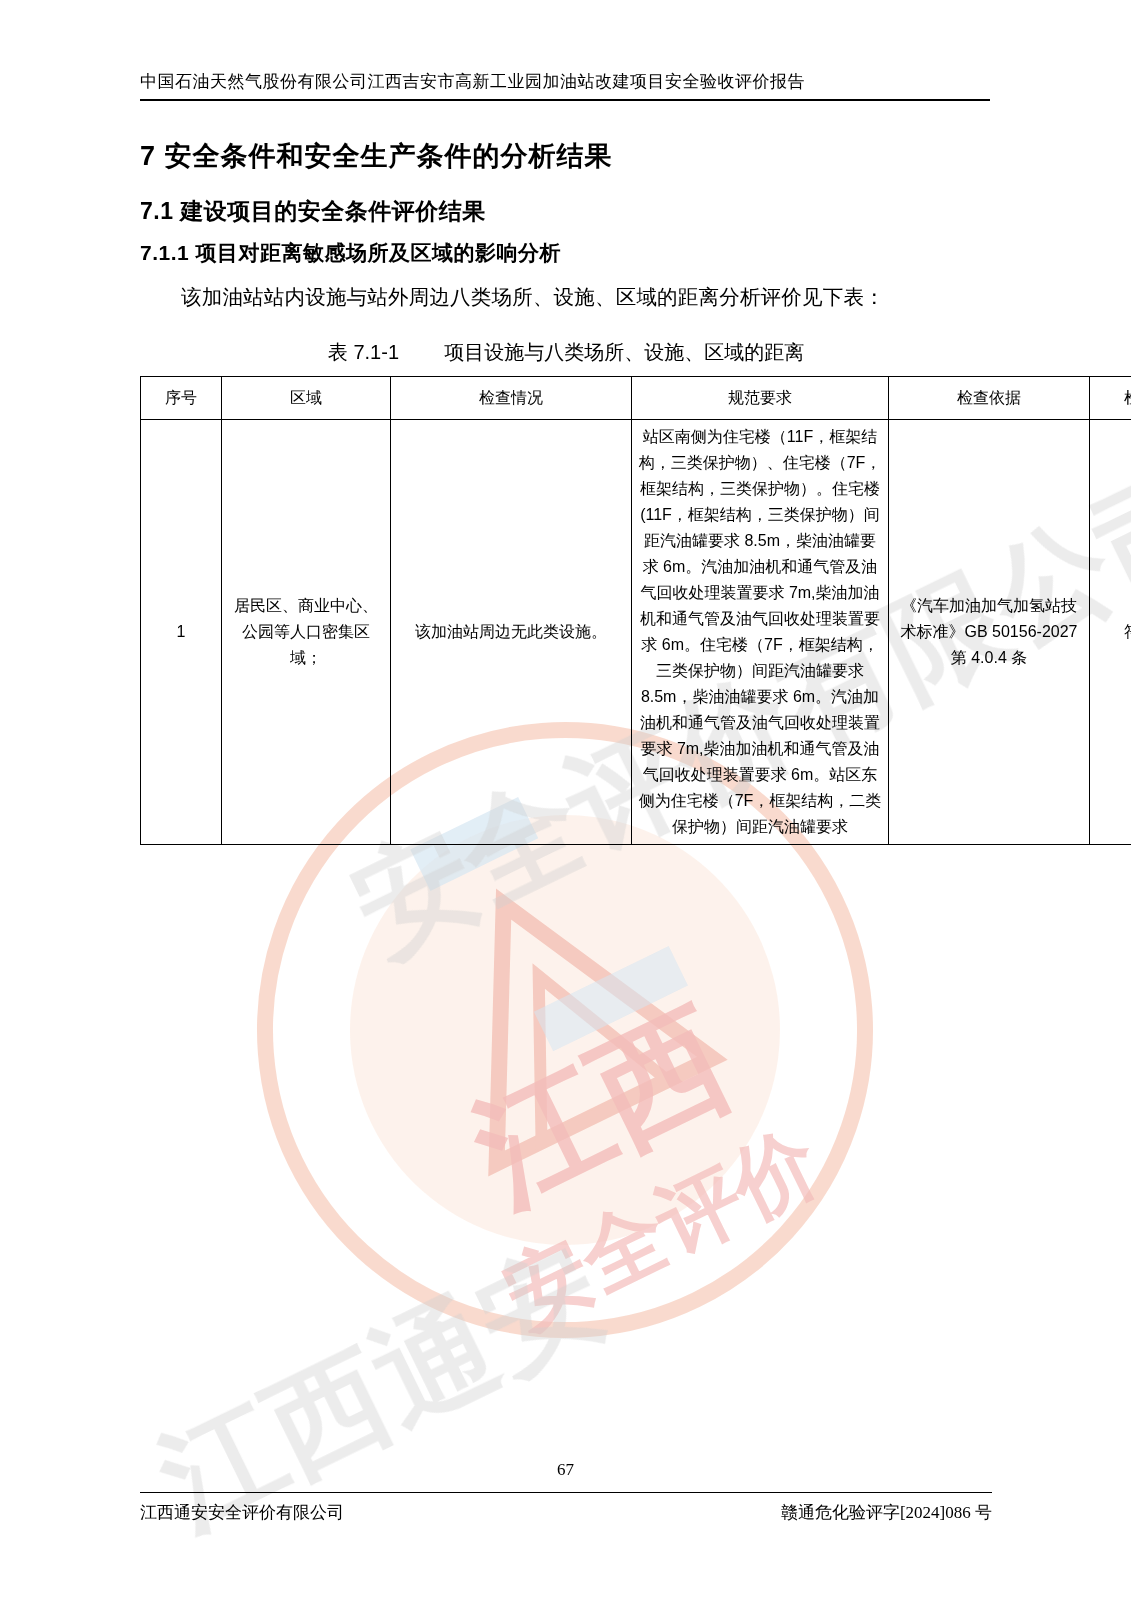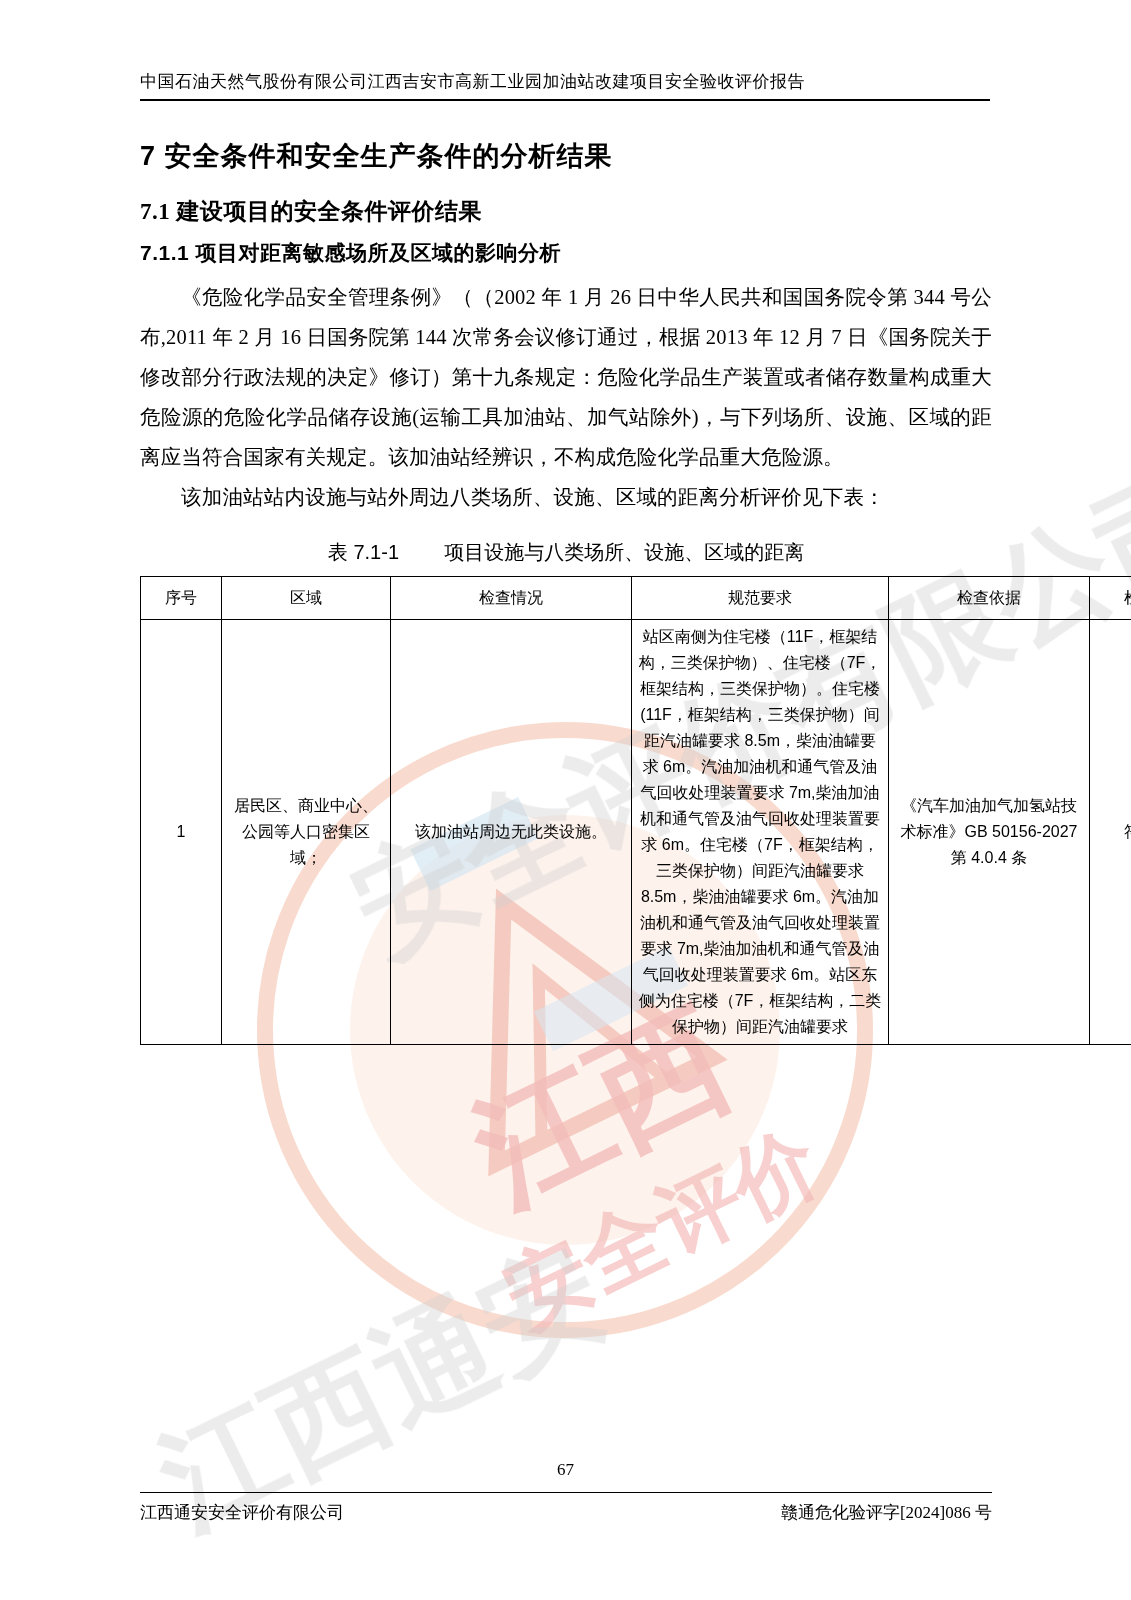--- a/index.html
+++ b/index.html
@@ -59,21 +59,21 @@
     text-align: left;
     margin: 18px 0 22px 0;
     letter-spacing: 1px;
     font-family: "Liberation Sans", sans-serif;
   }
   h2.section {
     font-size: 23px;
     font-weight: bold;
     margin: 14px 0 10px 0;
     letter-spacing: 0.5px;
-    font-family: Liberation Serif, serif;
+    font-family: Liberation Sans, sans-serif;
   }
   h3.subsection {
     font-size: 21px;
     font-weight: bold;
     margin: 12px 0 10px 0;
     letter-spacing: 0.5px;
     font-family: "Liberation Sans", sans-serif;
   }
   p.body {
     font-size: 20.5px;
@@ -168,21 +168,20 @@
     <div>中国石油天然气股份有限公司江西吉安市高新工业园加油站改建项目安全验收评价报告</div>
     <div class="rule"></div>
   </div>
 
   <div class="content">
 
     <h1 class="chapter">7  安全条件和安全生产条件的分析结果</h1>
     <h2 class="section">7.1  建设项目的安全条件评价结果</h2>
     <h3 class="subsection">7.1.1 项目对距离敏感场所及区域的影响分析</h3>
 
-    <p class="body">《危险化学品安全管理条例》（（2002 年 1 月 26 日中华人民共和国国务院令第 344 号公布,2011 年 2 月 16 日国务院第 144 次常务会议修订通过，根据 2013 年 12 月 7 日《国务院关于修改部分行政法规的决定》修订）第十九条规定：危险化学品生产装置或者储存数量构成重大危险源的危险化学品储存设施(运输工具加油站、加气站除外)，与下列场所、设施、区域的距离应当符合国家有关规定。该加油站经辨识，不构成危险化学品重大危险源。</p>
     <p class="body">该加油站站内设施与站外周边八类场所、设施、区域的距离分析评价见下表：</p>
 
     <div class="table-caption">
       <span>表 7.1-1</span>
       <span class="gap"></span>
       <span>项目设施与八类场所、设施、区域的距离</span>
     </div>
 
     <table class="dist">
       <tbody>

